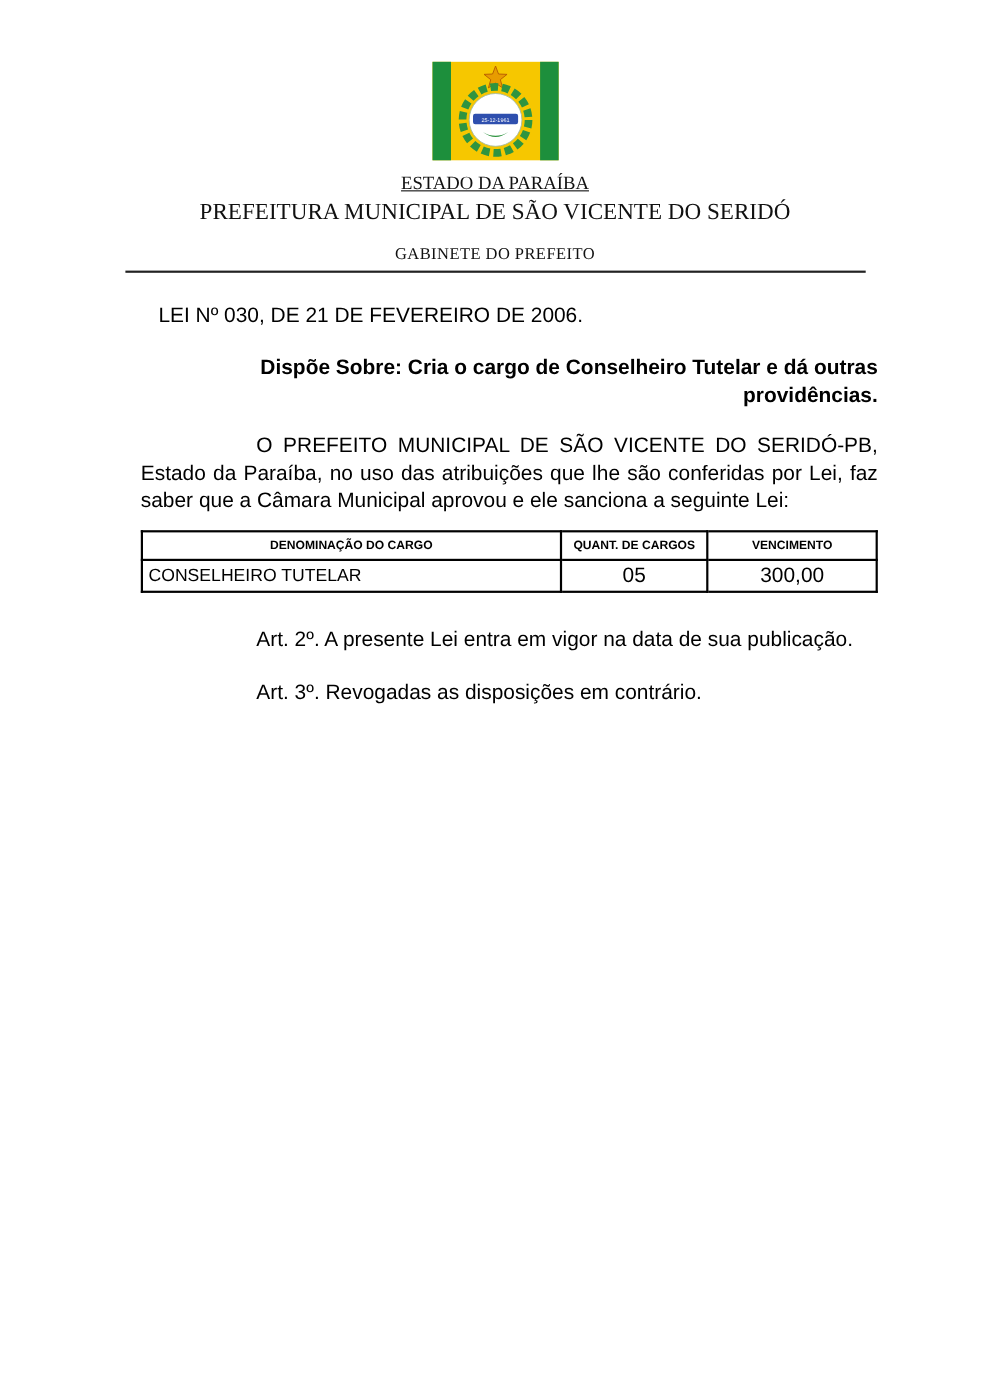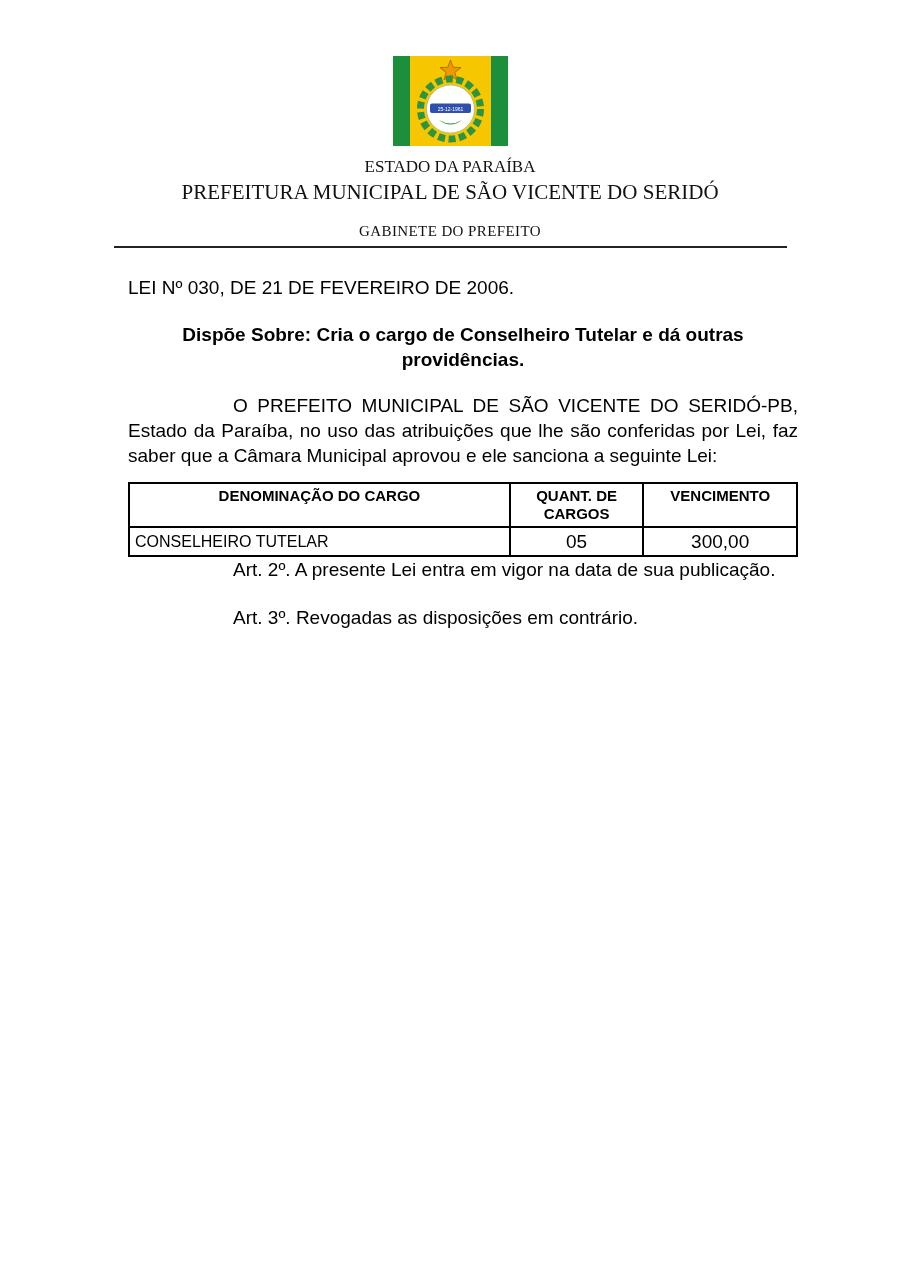--- a/index.html
+++ b/index.html
@@ -9,48 +9,48 @@
     width: 900px;
     height: 1273px;
     margin: 0 auto;
     background: #ffffff;
     color: #000000;
     font-family: "Liberation Sans", sans-serif;
     overflow: hidden;
   }
   .emblem { display: block; margin: 56px auto 0 auto; }
   .hdr { text-align: center; font-family: "Liberation Serif", serif; color: #111; }
-  .hdr-line1 { font-size: 17px; margin-top: 11px; }
+  .hdr-line1 { font-size: 17px; margin-top: 11px; text-decoration: underline; }
   .hdr-line2 { font-size: 21px; margin-top: 3px; }
   .hdr-line3 { font-size: 15px; margin-top: 18px; letter-spacing: 0.4px; }
   .rule {
     width: 673px; margin: 6px auto 0 auto;
     border: none; border-top: 2px solid #222; height: 0;
   }
   .content { margin: 0 102px 0 128px; font-size: 19px; line-height: 25px; }
-  .law-title { margin-top: 27px; }
-  .ementa { margin-top: 22px; font-weight: bold; text-align: center; }
+  .law-title { margin-top: 27px; margin-left: 16px; }
+  .ementa { margin-top: 22px; font-weight: bold; text-align: right; }
   .para { text-align: justify; text-indent: 105px; }
   .preamble { margin-top: 21px; }
   .art1 { margin-top: 21px; }
   .pu { margin-top: 0; }
   .tablewrap { margin-top: 14px; }
   table.cargos { width: 100%; border-collapse: collapse; }
   table.cargos th, table.cargos td { border: 2px solid #000; }
   table.cargos th {
-    font-size: 15px; line-height: 18px; padding: 3px 10px;
+    font-size: 11px; line-height: 18px; padding: 3px 10px;
     text-align: center; vertical-align: top; font-weight: bold; border-radius: 19px;
   }
   table.cargos td { height: 29px; vertical-align: middle; }
   td.c1 { font-size: 16px; padding-left: 5px; text-align: left; width: 57%; }
   td.c2 { text-align: center; font-size: 19px; width: 20%; }
   td.c3 { text-align: center; font-size: 19px; width: 23%; }
   th.h2 { width: 20%; }
   th.h3 { width: 23%; }
-  .art2 { }
+  .art2 { margin-top: 30px; }
   .art3 { margin-top: 23px; }
   .sig { text-align: center; margin-top: 70px; font-size: 19px; line-height: 25px; }
   .sig-name { font-weight: bold; }
 </style>
 </head>
 <body>
 
 <div class="page">
 
   <svg class="emblem" width="115" height="90" viewBox="0 0 115 90" aria-hidden="true">

